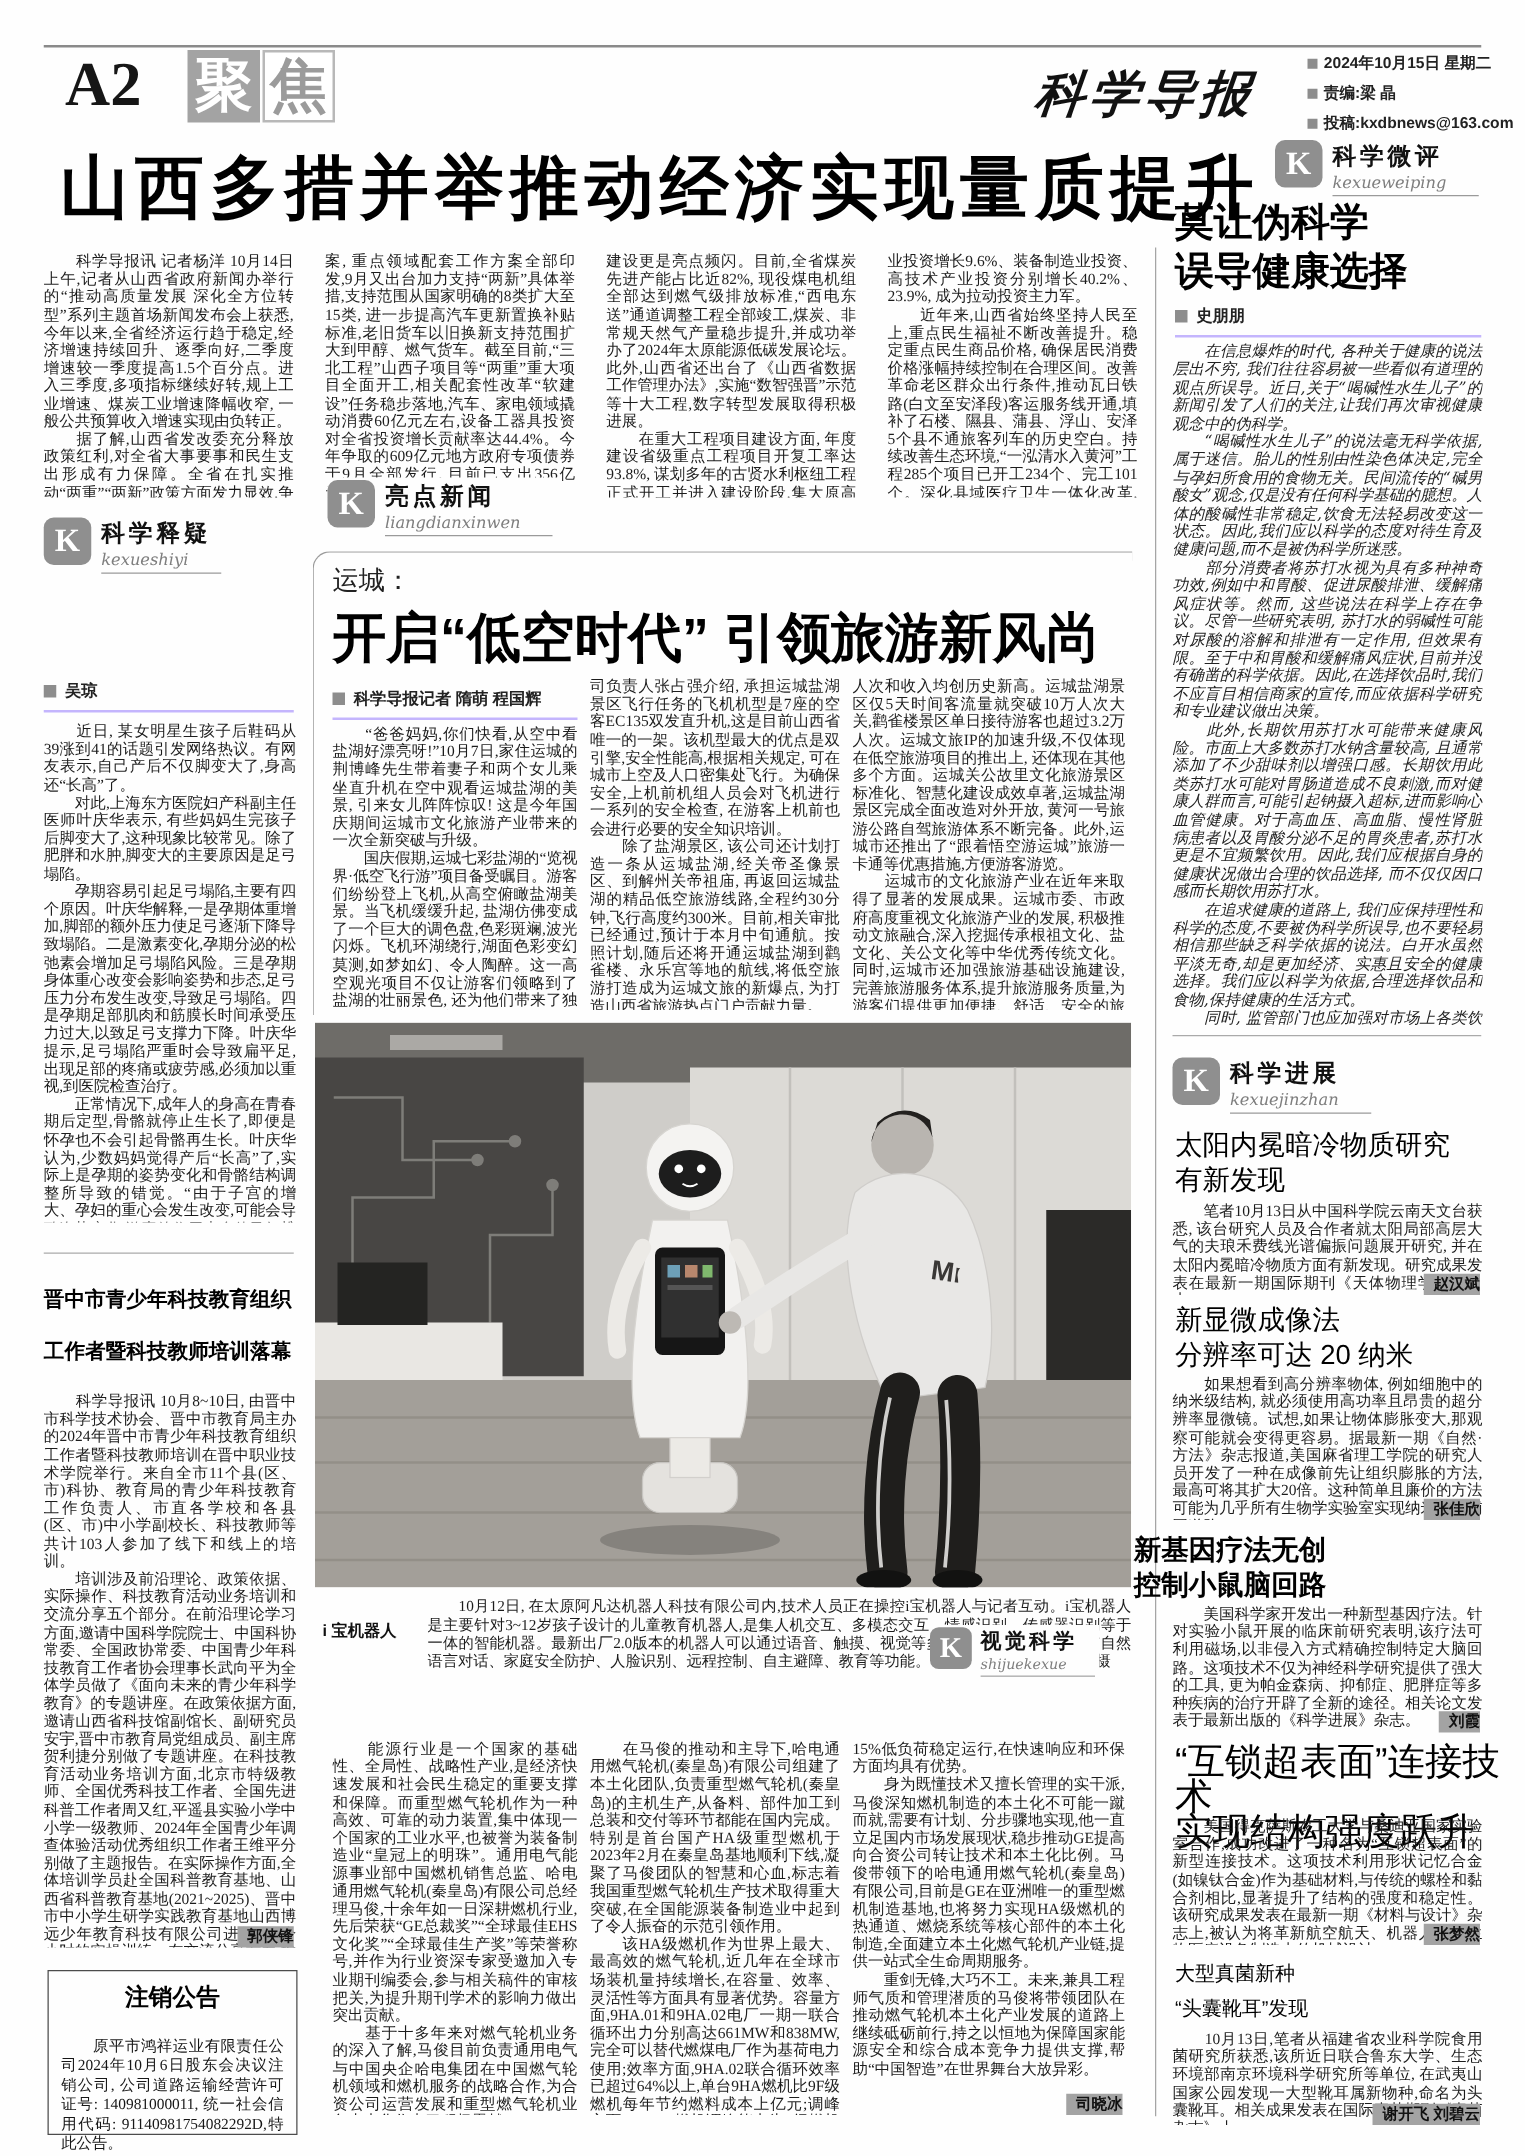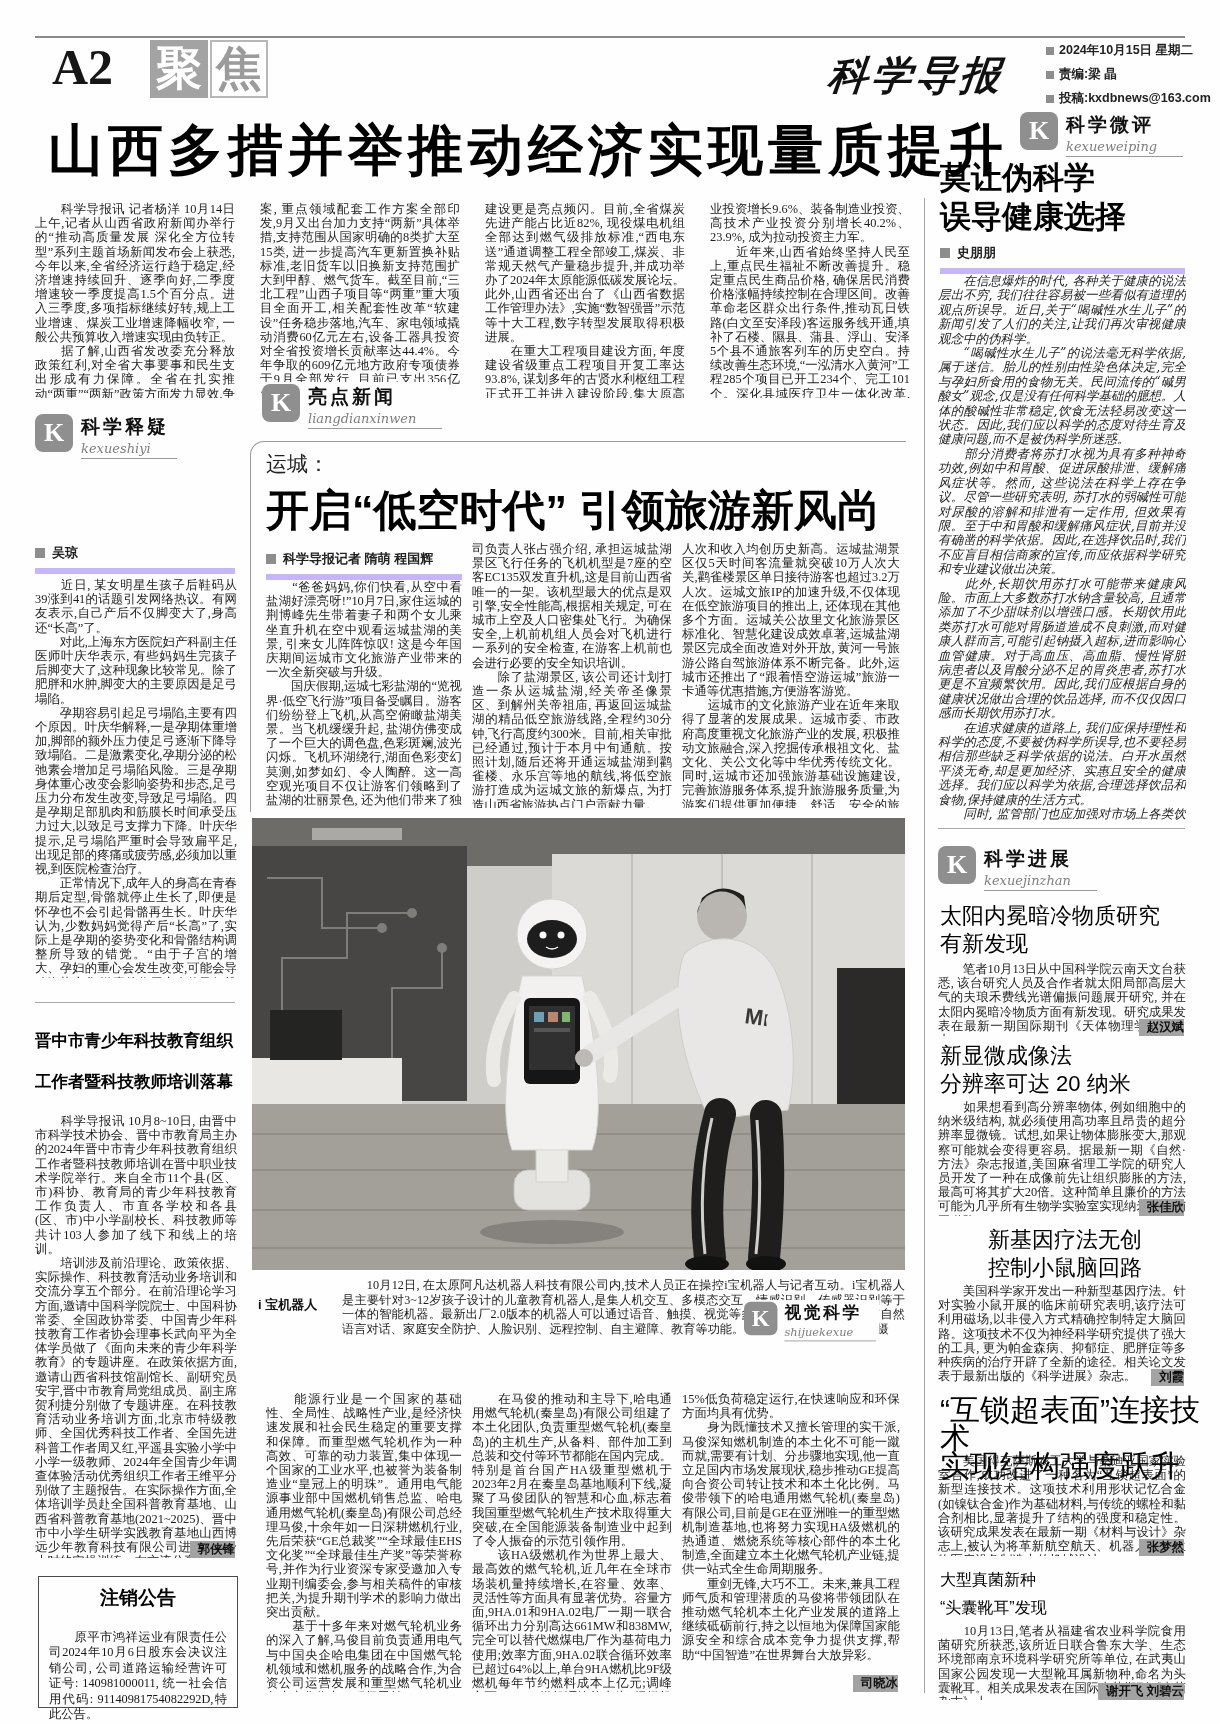--- a/index.html
+++ b/index.html
@@ -10,21 +10,21 @@
             overflow:hidden;color:#1c1c1c}
   .kai{font-style:italic;font-family:"DejaVu Serif",serif;color:#222}
   .hl{font-family:"Liberation Sans",sans-serif;font-weight:bold;color:#000;white-space:pre-line}
   .rule{background:#8a8a8a}
   .klogo{position:absolute;display:flex;gap:8px;align-items:flex-start;background:#fefefe;padding:2px 4px 0 0}
   .kbox{width:38px;height:38px;border-radius:8px;background:#8f8f8f;color:#fff;display:flex;
         align-items:center;justify-content:center;font:bold 26px "Liberation Serif",serif;flex:0 0 auto}
   .ktxt .cn{font:bold 19px "Liberation Sans",sans-serif;color:#111;letter-spacing:3px;display:block}
   .ktxt .py{font:italic 13px "DejaVu Serif",serif;color:#7e7e7e;border-bottom:1px solid #9a9a9a;
             display:block;padding:1px 26px 2px 0}
-  .byrow{position:absolute;display:flex;align-items:center;gap:7px;border-bottom:6px solid #c4b5fd;
+  .byrow{position:absolute;display:flex;align-items:center;gap:7px;border-bottom:2px solid #c4b5fd;
          padding-bottom:6px;font:bold 13px "Liberation Sans",sans-serif;color:#222}
   .sq{width:10px;height:10px;background:#8d8d8d;flex:0 0 auto}
   .infoline{display:flex;align-items:center;gap:5px;font:bold 12.5px "Liberation Sans",sans-serif;
             color:#222;margin-bottom:7px;white-space:nowrap}
   .infoline .sq{width:8px;height:8px}
   .sigline{position:absolute;right:2px;bottom:0;background:#a3a3a3;padding-left:8px;
            font:bold 12.4px "Liberation Sans",sans-serif;color:#111}
   .badge{display:flex}
   .badge .b1{width:58px;height:58px;background:#a3a3a3;color:#fff;display:flex;align-items:center;
              justify-content:center;font:bold 46px "Liberation Serif",serif}
@@ -252,21 +252,21 @@
     <span class="sigline">赵汉斌</span>
   </div>
 
   <div class="abs hl" style="left:940px;top:1042px;font-size:22px;line-height:28px;font-weight:normal">新显微成像法
 分辨率可达 20 纳米</div>
   <div class="abs" style="left:938px;top:1100px;width:248px;height:116px">
     <div class="body-txt" style="width:248px;height:116px">　　如果想看到高分辨率物体, 例如细胞中的纳米级结构, 就必须使用高功率且昂贵的超分辨率显微镜。试想,如果让物体膨胀变大,那观察可能就会变得更容易。据最新一期《自然·方法》杂志报道,美国麻省理工学院的研究人员开发了一种在成像前先让组织膨胀的方法,最高可将其扩大20倍。这种简单且廉价的方法可能为几乎所有生物学实验室实现纳米成像铺平道路。</div>
     <span class="sigline">张佳欣</span>
   </div>
 
-  <div class="abs hl" style="left:988px;top:1226px;font-size:22px;line-height:28px;font-weight:normal">新基因疗法无创
+  <div class="abs hl" style="left:907px;top:1226px;font-size:22px;line-height:28px;font-weight:bold">新基因疗法无创
 控制小鼠脑回路</div>
   <div class="abs" style="left:938px;top:1284px;width:248px;height:102px">
     <div class="body-txt" style="width:248px;height:102px">　　美国科学家开发出一种新型基因疗法。针对实验小鼠开展的临床前研究表明,该疗法可利用磁场,以非侵入方式精确控制特定大脑回路。这项技术不仅为神经科学研究提供了强大的工具, 更为帕金森病、抑郁症、肥胖症等多种疾病的治疗开辟了全新的途径。相关论文发表于最新出版的《科学进展》杂志。</div>
     <span class="sigline">刘霞</span>
   </div>
 
   <div class="abs hl" style="left:940px;top:1396px;font-size:30px;line-height:28px;font-weight:normal">“互锁超表面”连接技术
 实现结构强度跃升</div>
   <div class="abs" style="left:938px;top:1454px;width:248px;height:102px">
     <div class="body-txt" style="width:248px;height:102px">　　美国得克萨斯农工大学与桑迪亚国家实验室合作,成功改进了一种名为“互锁超表面”的新型连接技术。这项技术利用形状记忆合金(如镍钛合金)作为基础材料,与传统的螺栓和黏合剂相比,显著提升了结构的强度和稳定性。该研究成果发表在最新一期《材料与设计》杂志上,被认为将革新航空航天、机器人以及生物医疗设备制造中的机械设计。</div>

